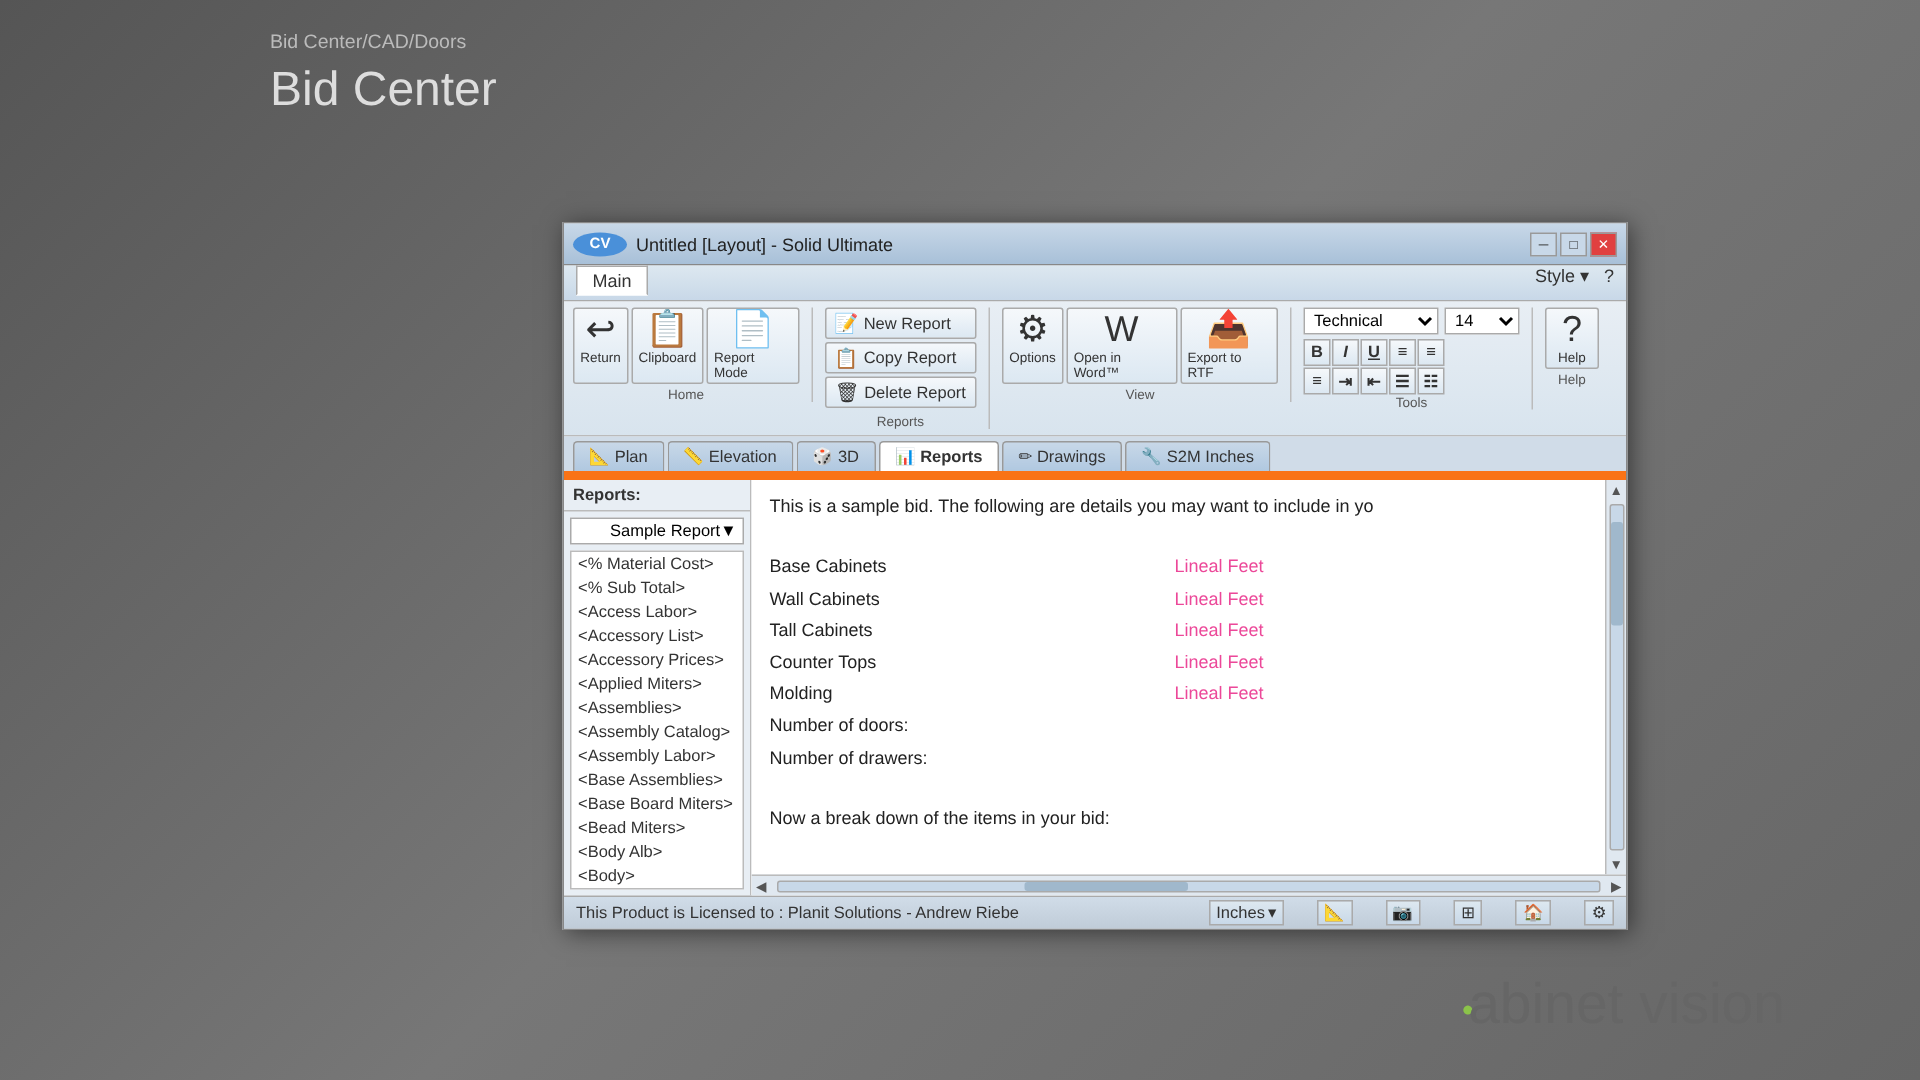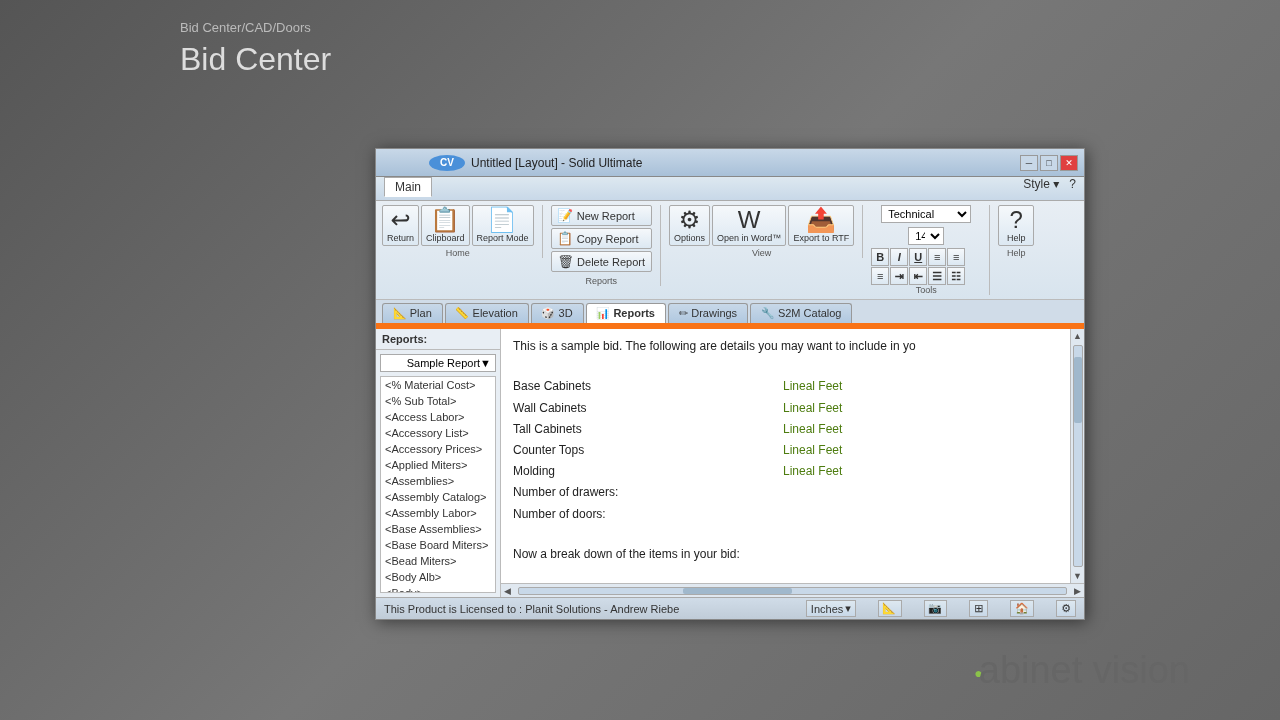--- a/index.html
+++ b/index.html
@@ -71,21 +71,20 @@
       width: 36px;
       height: 16px;
       background: #4a90d9;
       border-radius: 50%;
       display: flex;
       align-items: center;
       justify-content: center;
       font-size: 10px;
       color: white;
       font-weight: bold;
-      margin-left: 47px;
     }
     .title-bar-text {
       font-size: 12px;
       color: #222;
     }
     .title-bar-controls {
       display: flex;
       gap: 2px;
     }
     .title-btn {
@@ -196,35 +195,34 @@
       white-space: nowrap;
       margin-bottom: 2px;
     }
     .report-btn .r-icon { font-size: 13px; }
 
     
     .font-ctrl {
       display: flex;
       gap: 4px;
       align-items: center;
-      flex-direction: column;
     }
     .font-select {
       font-size: 11px;
       padding: 1px 2px;
       border: 1px solid #aaa;
       background: white;
       width: 90px;
     }
     .font-size-select {
       font-size: 11px;
       padding: 1px 2px;
       border: 1px solid #aaa;
       background: white;
-      width: 36px;
+      width: 50px;
     }
     .format-btns {
       display: flex;
       gap: 1px;
       flex-wrap: wrap;
       max-width: 110px;
     }
     .fmt-btn {
       width: 18px;
       height: 18px;
@@ -338,21 +336,21 @@
       line-height: 1.6;
     }
     .report-line {
       display: flex;
       gap: 0;
       margin-bottom: 2px;
       font-size: 12px;
     }
     .report-col1 { min-width: 140px; }
     .report-col2 { min-width: 130px; color: #444; }
-    .report-col3 { color: #4d7c0f; }
+    .report-col3 { color: #ec4899; }
 
     .h-scrollbar {
       height: 14px;
       background: #e0e8f0;
       border-top: 1px solid #bbb;
       display: flex;
       align-items: center;
     }
     .h-scrollbar-track {
       flex: 1;
@@ -579,21 +577,21 @@
     <div class="tab active">
       <span>📊</span>
       <span>Reports</span>
     </div>
     <div class="tab">
       <span>✏</span>
       <span>Drawings</span>
     </div>
     <div class="tab">
       <span>🔧</span>
-      <span>S2M Catalog</span>
+      <span>S2M Inches</span>
     </div>
   </div>
 
   <div class="content-area">
 
     <div class="sidebar">
       <div class="sidebar-header">Reports:</div>
       <div class="sidebar-dropdown">
         <span>Sample Report</span>
         <span>▼</span>
@@ -648,27 +646,27 @@
         <span class="report-col1">Counter Tops</span>
         <span class="report-col2"><lin ft="" tops=""></lin></span>
         <span class="report-col3">Lineal Feet</span>
       </div>
               <div class="report-line">
         <span class="report-col1">Molding</span>
         <span class="report-col2"><lin ft="" molding=""></lin></span>
         <span class="report-col3">Lineal Feet</span>
       </div>
               <div class="report-line">
+        <span class="report-col1">Number of doors:</span>
+        <span class="report-col2"><doors></doors></span>
+        <span class="report-col3"></span>
+      </div>
+              <div class="report-line">
         <span class="report-col1">Number of drawers:</span>
         <span class="report-col2"><drawers></drawers></span>
-        <span class="report-col3"></span>
-      </div>
-              <div class="report-line">
-        <span class="report-col1">Number of doors:</span>
-        <span class="report-col2"><doors></doors></span>
         <span class="report-col3"></span>
       </div>
             </div>
           <br>
           <div class="report-line">
             <span>Now a break down of the items in your bid:</span>
           </div>
         </div>
 
         <div style="width:14px;background:#e0e8f0;border-left:1px solid #bbb;display:flex;flex-direction:column;align-items:center;">

